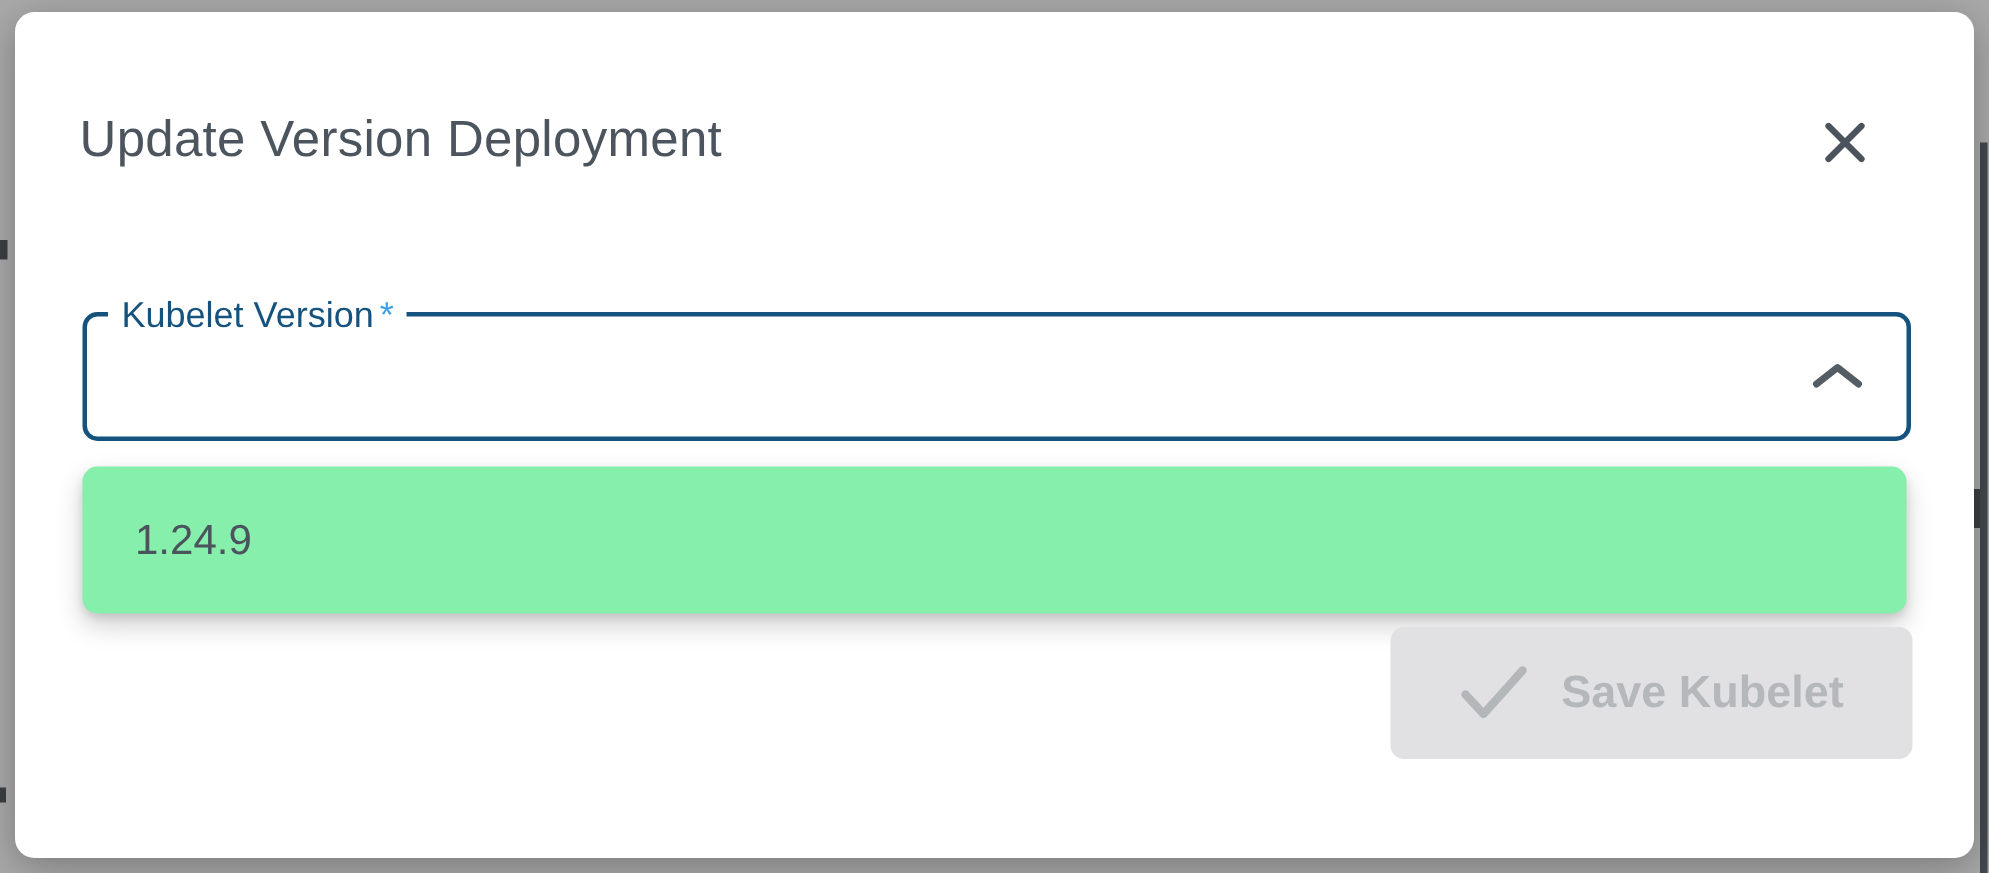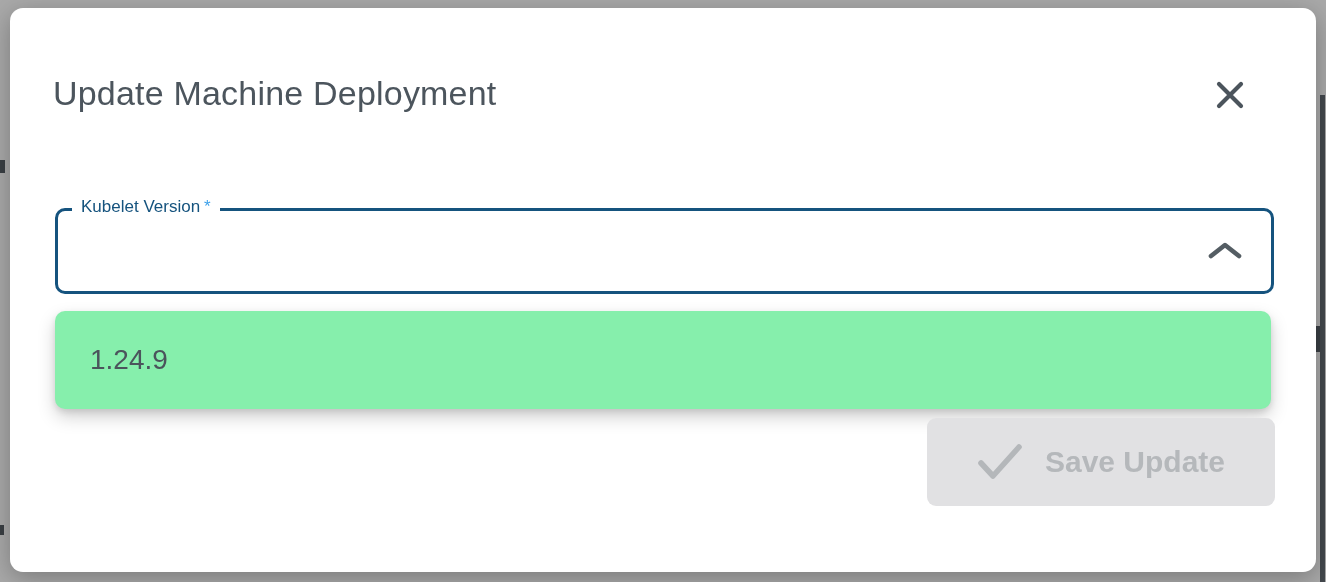--- a/index.html
+++ b/index.html
@@ -52,21 +52,21 @@
     width: 1219px; height: 86px;
     border: 3px solid #15537e;
     border-radius: 10px;
     background: #ffffff;
   }
   .field-label {
     position: absolute;
     top: -14px; left: 14px;
     background: #ffffff;
     padding: 0 9px;
-    font-size: 17px;
+    font-size: 24px;
     color: #15537e;
     white-space: nowrap;
   }
   .required-marker { color: #3da1ea; padding-left: 4px; }
   .field-value {
     position: absolute;
     left: 22px; top: 0; bottom: 0; right: 80px;
     display: flex; align-items: center;
     font-size: 28px; color: #4b545c;
   }
@@ -118,21 +118,21 @@
 </head>
 <body>
 
 <div class="artifact right-bar"></div>
 <div class="artifact left-mark1"></div>
 <div class="artifact left-mark2"></div>
 <div class="artifact right-mark1"></div>
 
 <div class="dialog">
 
-  <h1 class="dialog-title">Update Machine Deployment</h1>
+  <h1 class="dialog-title">Update Version Deployment</h1>
 
   <button class="close-button">
     <span>
       <svg width="32" height="32" viewBox="0 0 32 32">
         <path d="M5 5 L27 27 M27 5 L5 27" stroke="#4b545c" stroke-width="4.2" stroke-linecap="round" fill="none"></path>
       </svg>
     </span>
   </button>
 
   <div class="form-field">
@@ -152,16 +152,16 @@
   <div class="dropdown-panel">
     <div class="dropdown-option">1.24.9</div>
   </div>
 
   <button class="save-button" disabled="">
     <span>
       <svg width="46" height="38" viewBox="0 0 46 38">
         <path d="M4 20 L16 33 L42 4" stroke="#b4b7ba" stroke-width="5.6" stroke-linecap="round" stroke-linejoin="round" fill="none"></path>
       </svg>
     </span>
-    <span>Save Update</span>
+    <span>Save Kubelet</span>
   </button>
 
 </div>
 
 </body></html>

